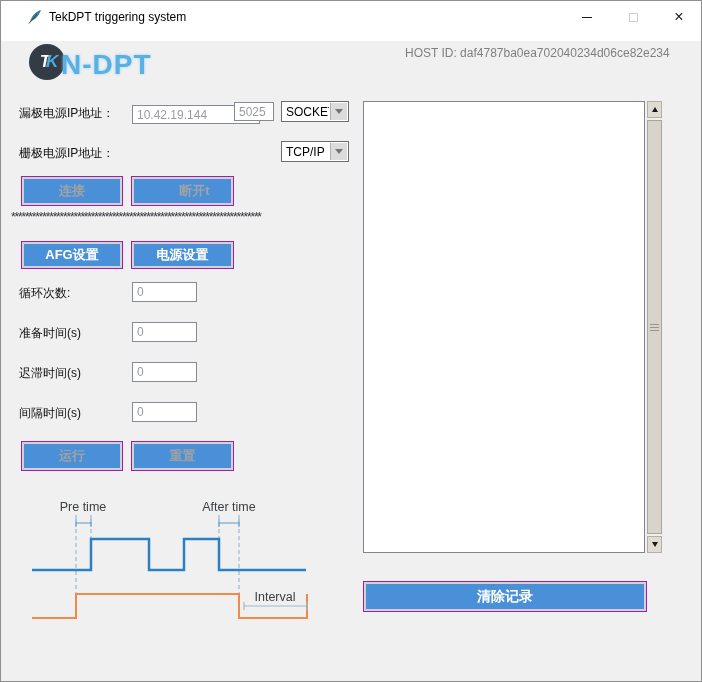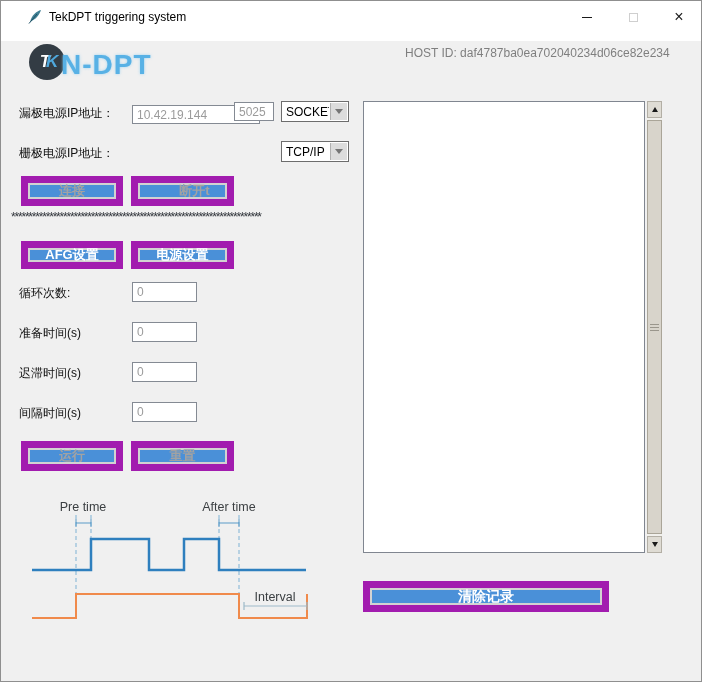--- a/index.html
+++ b/index.html
@@ -28,21 +28,21 @@
   .host-id { position:absolute; left:404px; top:45px; font-size:12px; color:#7f7f7f; white-space:nowrap; }
   
   .flabel { position:absolute; font-size:12px; color:#101010; white-space:nowrap; }
   .tinput { position:absolute; border:1px solid #848a93; background:#fff; color:#9b9b9b;
     font-size:12px; padding:0 4px; font-family:"Liberation Sans", sans-serif; }
   .combo { position:absolute; height:21px; border:1px solid #6d6d6d; background:#fff; display:flex; }
   .combo-text { flex:1; font-size:12px; color:#000; padding:3px 0 0 4px; white-space:nowrap; overflow:hidden; }
   .combo-arrow { width:17px; background:#dcdcdc; border-left:1px solid #b0b0b0; margin:1px;
     display:flex; align-items:center; justify-content:center; }
   .tri-down { width:0; height:0; border-left:4px solid transparent; border-right:4px solid transparent; border-top:5px solid #767676; }
-  .btn { position:absolute; border:7px solid #a21caf; box-shadow:inset 0 0 0 2px #d2d2d2;
+  .btn { position:absolute; border:1px solid #a21caf; box-shadow:inset 0 0 0 2px #d2d2d2;
     display:flex; align-items:center; justify-content:center; font-weight:bold; font-size:13px; cursor:default; }
   .btn.off { color:#a2a2a2; } .btn.on { color:#ffffff; }
   .separator { position:absolute; left:10px; top:209px; width:318px; height:15px; overflow:hidden;
     font-size:12px; letter-spacing:-1.2px; color:#33373d; white-space:nowrap; }
   
   .diagram { position:absolute; left:12px; top:492px; width:335px; height:140px; }
   .wave { fill:none; stroke-linejoin:miter; }
   .dash { stroke:#7fb2d4; stroke-width:1; stroke-dasharray:4 3; }
   .meas-blue { stroke:#5a9bc8; stroke-width:1; fill:none; }
   .meas-gray { stroke-width:1.2; fill:none; }
@@ -52,21 +52,21 @@
     background:#ffffff; border:1px solid #808690; overflow:auto; font-size:12px; color:#222; }
   .scrollbar { position:absolute; left:646px; top:100px; width:15px; height:452px; background:#f1f0ec; }
   .sb-btn { position:absolute; left:0; width:15px; height:17px; background:#dfdcd4; border:1px solid #b3afa5;
     display:flex; align-items:center; justify-content:center; }
   .sb-up { top:0; } .sb-down { bottom:0; }
   .tri-up-s { width:0; height:0; border-left:3.5px solid transparent; border-right:3.5px solid transparent; border-bottom:5px solid #1a1a1a; }
   .tri-down-s { width:0; height:0; border-left:3.5px solid transparent; border-right:3.5px solid transparent; border-top:5px solid #1a1a1a; }
   .sb-thumb { position:absolute; left:0; top:19px; width:15px; height:414px; background:#d8d4cb;
     border:1px solid #aaa598; display:flex; flex-direction:column; align-items:center; justify-content:center; }
   .grip { width:9px; height:1px; background:#9a968c; margin:1px 0; }
-  .clear-btn { left:362px; top:580px; width:246px; height:31px; font-size:14px; }
+  .clear-btn { left:362px; top:580px; width:284px; height:31px; font-size:14px; }
 </style>
 </head>
 <body>
 
 <div class="window">
 
   <div class="titlebar">
     <svg class="app-icon" viewBox="0 0 16 16">
       <path d="M3 13 C 4.5 6.5, 9.5 2, 14 1 C 12.5 6, 8.5 10.5, 4.5 12 Z" fill="#3f7f93"></path>
       <path d="M2 14.5 L 10 5" stroke="#1d4f63" stroke-width="1" fill="none"></path>

